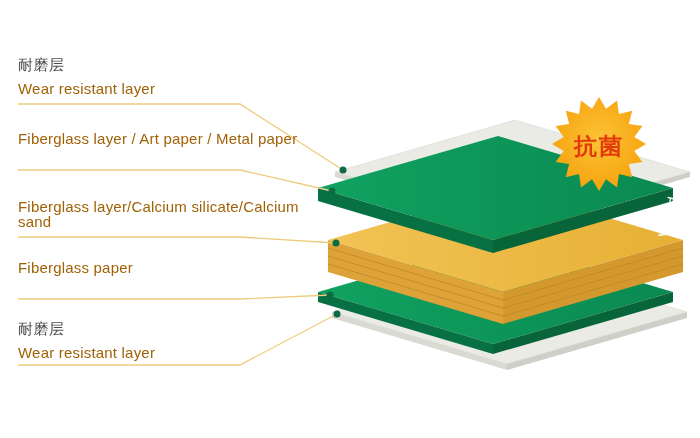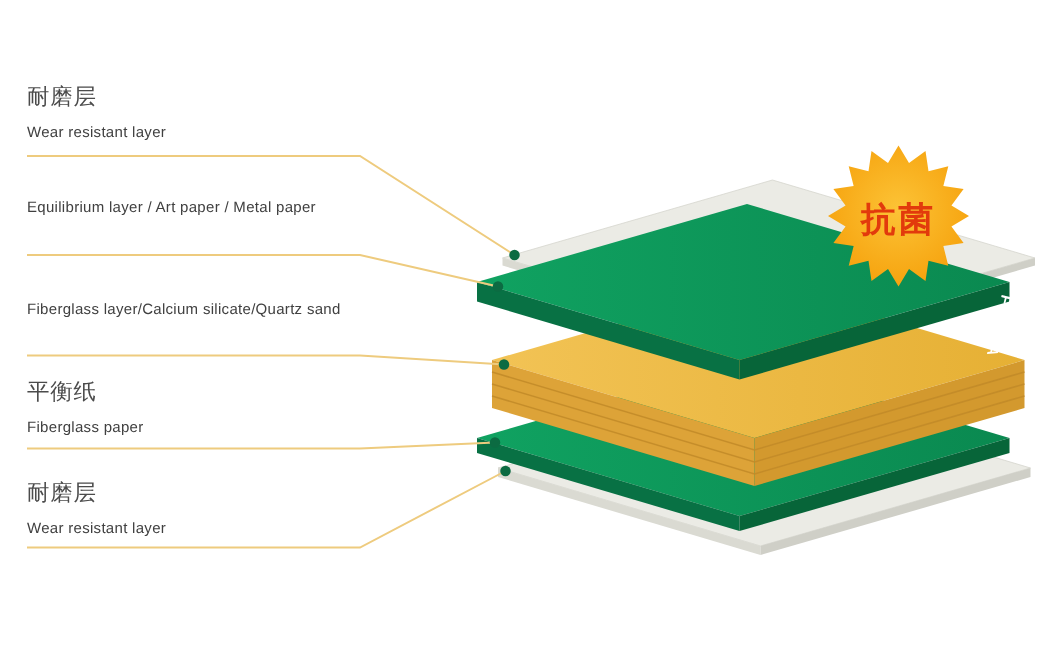--- a/index.html
+++ b/index.html
@@ -14,21 +14,21 @@
     overflow:hidden;
   }
   svg.scene{position:absolute;left:0;top:0;z-index:1;}
   .labels{position:absolute;left:0;top:0;width:700px;height:348px;z-index:2;pointer-events:none;}
   .label-block{position:absolute;left:18px;width:300px;}
   .label-zh{
     font-size:15px;color:#4b4b4b;letter-spacing:.5px;font-weight:400;line-height:18px;
   }
   .zh-note{font-size:11px;color:#4b4b4b;}
   .label-en{
-    font-size:10px;color:#404040;margin-top:7px;line-height:15px;letter-spacing:.2px;
+    font-size:15px;color:#a16207;margin-top:7px;line-height:15px;letter-spacing:.2px;
   }
   
   .f-white-top{fill:#ebebe5;stroke:#d3d3cb;stroke-width:.5;}
   .f-white-l{fill:#dadad2;}
   .f-white-r{fill:#cfcfc7;}
   .f-green-top{fill:url(#gGreenTop);}
   .f-green-l{fill:#087144;}
   .f-green-r{fill:#076539;}
   .f-yellow-top{fill:url(#gYellowTop);}
   .f-yellow-l{fill:#dda338;}
@@ -119,29 +119,28 @@
   </svg>
 
   <div class="labels">
 
     <div class="label-block" style="top:56px">
       <div class="label-zh">耐磨层</div>
       <div class="label-en">Wear resistant layer</div>
     </div>
 
     <div class="label-block" style="top:124px">
-      <div class="label-en">Equilibrium layer / Art paper / Metal paper</div>
+      <div class="label-en">Fiberglass layer / Art paper / Metal paper</div>
     </div>
 
     <div class="label-block" style="top:192px">
-      <div class="label-en">Fiberglass layer/Calcium silicate/Quartz sand</div>
+      <div class="label-en">Fiberglass layer/Calcium silicate/Calcium sand</div>
     </div>
 
     <div class="label-block" style="top:253px">
-      <div class="label-zh">平衡纸</div>
       <div class="label-en">Fiberglass paper</div>
     </div>
 
     <div class="label-block" style="top:320px">
       <div class="label-zh">耐磨层</div>
       <div class="label-en">Wear resistant layer</div>
     </div>
 
   </div>
 </div>

